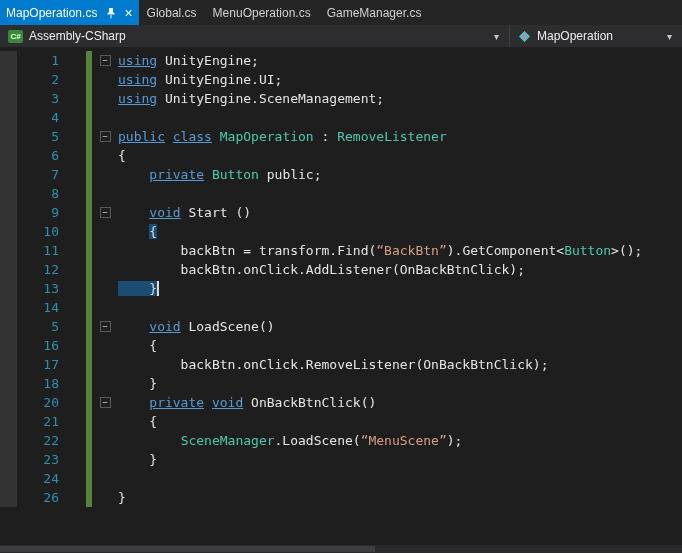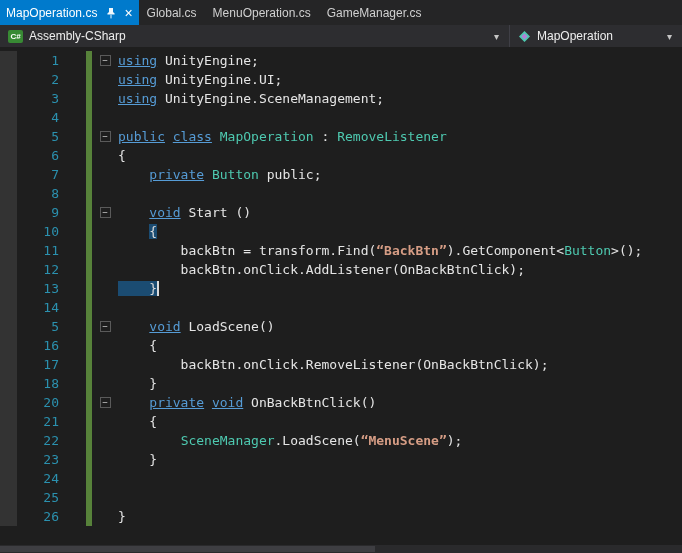--- a/index.html
+++ b/index.html
@@ -31,21 +31,21 @@
   .row { display:flex; height:19px; line-height:19px; font-size:13px; }
   .glyph { width:17px; background:#333333; flex:none; }
   .ln { width:56px; flex:none; text-align:right; padding-right:14px; color:#2b91af; }
   .bar { width:6px; flex:none; margin-left:13px; background:#57823a; }
   .foldcol { width:26px; flex:none; display:flex; align-items:center; justify-content:center; }
   .foldbox { width:11px; height:11px; border:1px solid #5a5a5a; color:#c8c8c8; background:#1e1e1e;
              font-size:9px; line-height:9px; text-align:center; }
   .code { white-space:pre; color:#dcdcdc; }
   .tok-kw  { color:#569cd6;text-decoration:underline; }
   .tok-ty  { color:#4ec9b0; }
-  .tok-st  { color:#d69d85;font-weight:bold; }
+  .tok-st  { color:#d69d85; }
   .tok-pl  { color:#e5e5e5; }
   .tok-sel { color:#dcdcdc; background:#1b4c72; }
   .caret { display:inline-block; width:2px; height:15px; background:#dcdcdc; vertical-align:-3px; }
 
   
   .hscroll { height:8px; background:#2a2a2c; position:relative; }
   .hthumb { position:absolute; left:0; top:1px; height:6px; width:55%; background:#3e3e42; }
 </style>
 </head>
 <body>
@@ -260,27 +260,20 @@
         </div>
         <div class="row">
           <span class="glyph"></span>
           <span class="ln">24</span>
           <span class="bar"></span>
           <span class="foldcol"></span>
           <span class="code"></span>
         </div>
         <div class="row">
           <span class="glyph"></span>
-          <span class="ln">25</span>
-          <span class="bar"></span>
-          <span class="foldcol"></span>
-          <span class="code"></span>
-        </div>
-        <div class="row">
-          <span class="glyph"></span>
           <span class="ln">26</span>
           <span class="bar"></span>
           <span class="foldcol"></span>
           <span class="code"><span class="tok-pl">}</span></span>
         </div>
       </div>
   </div>
 
   <div class="hscroll">
     <div class="hthumb"></div>

